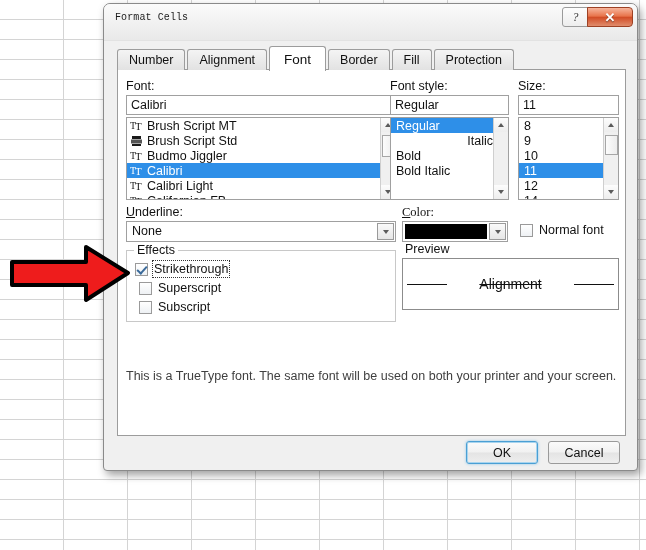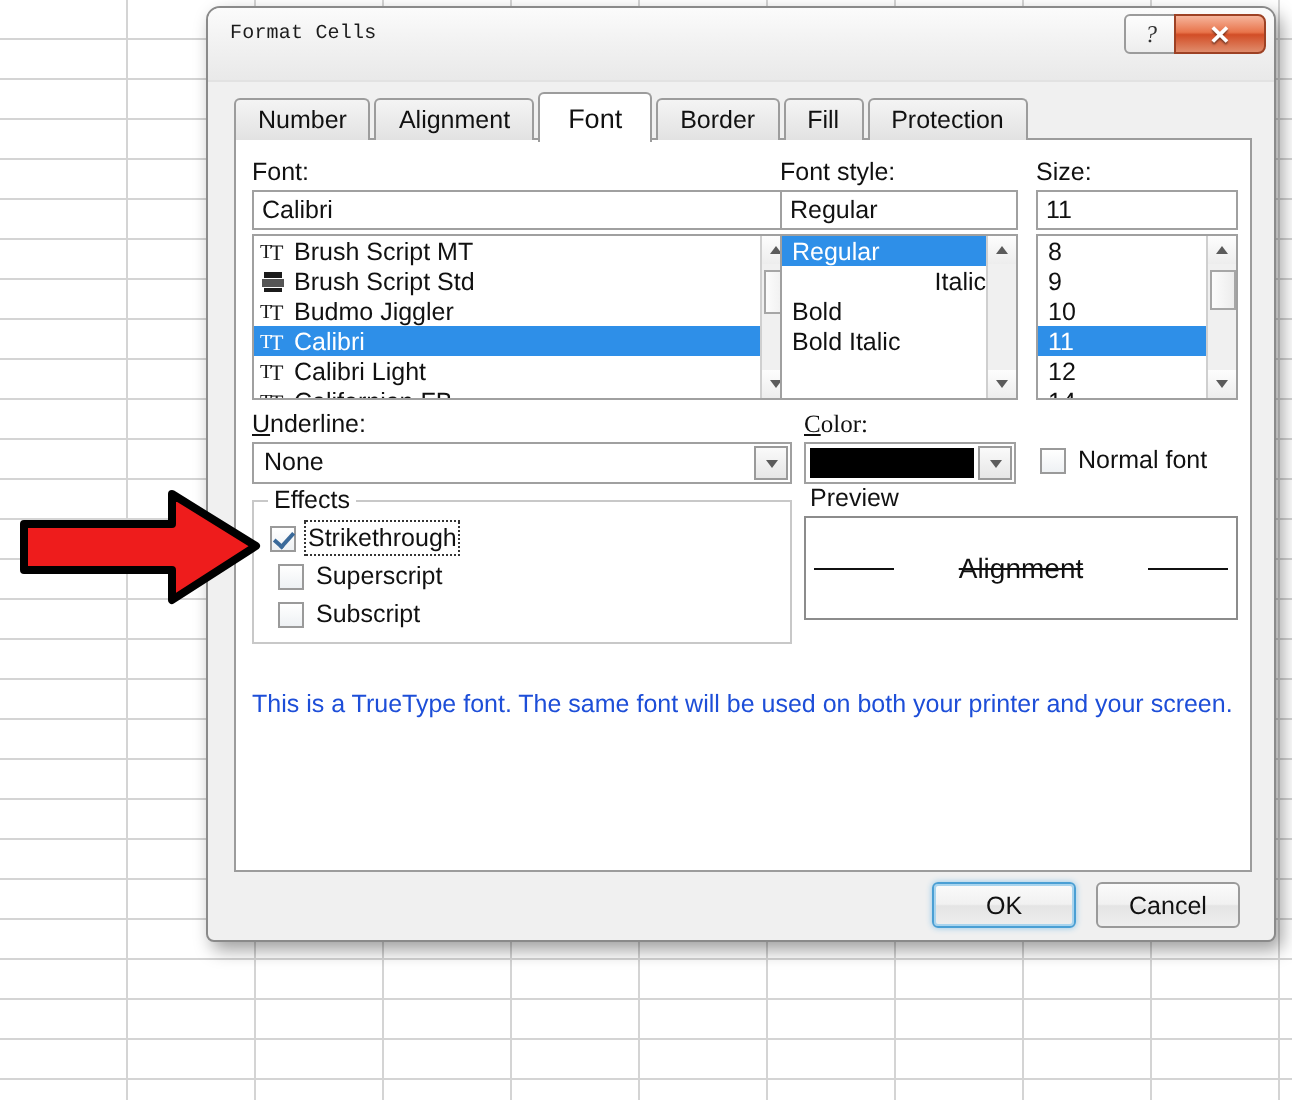--- a/index.html
+++ b/index.html
@@ -268,21 +268,21 @@
     color: #111;
     text-decoration: line-through;
     font-family: "Liberation Sans", sans-serif;
   }
   .pv-line {
     position: absolute; height: 1px; background: #111; top: 50%;
   }
 
   #tt-desc {
     position: absolute;
-    font-size: 12.5px; color: #1d4ed8;
+    font-size: 12.5px; color: #404040; margin-top: 24px;
   }
 
   
   .dlg-btn {
     position: absolute;
     width: 72px; height: 23px;
     font-size: 12.5px; color: #111;
     background: linear-gradient(to bottom,#fbfbfb 0%,#f1f1f1 48%,#e4e4e4 52%,#eeeeee 100%);
     border: 1px solid #9a9a9a;
     border-radius: 3px;

